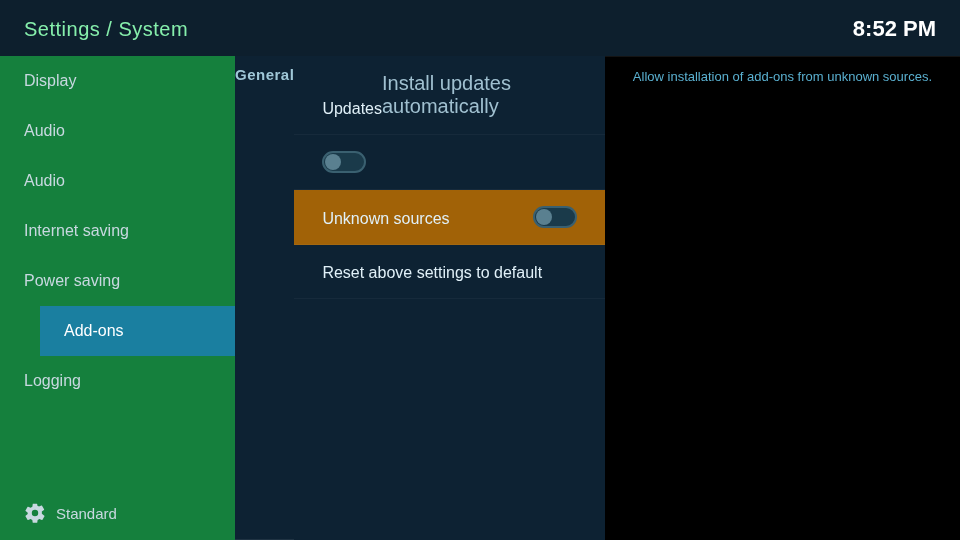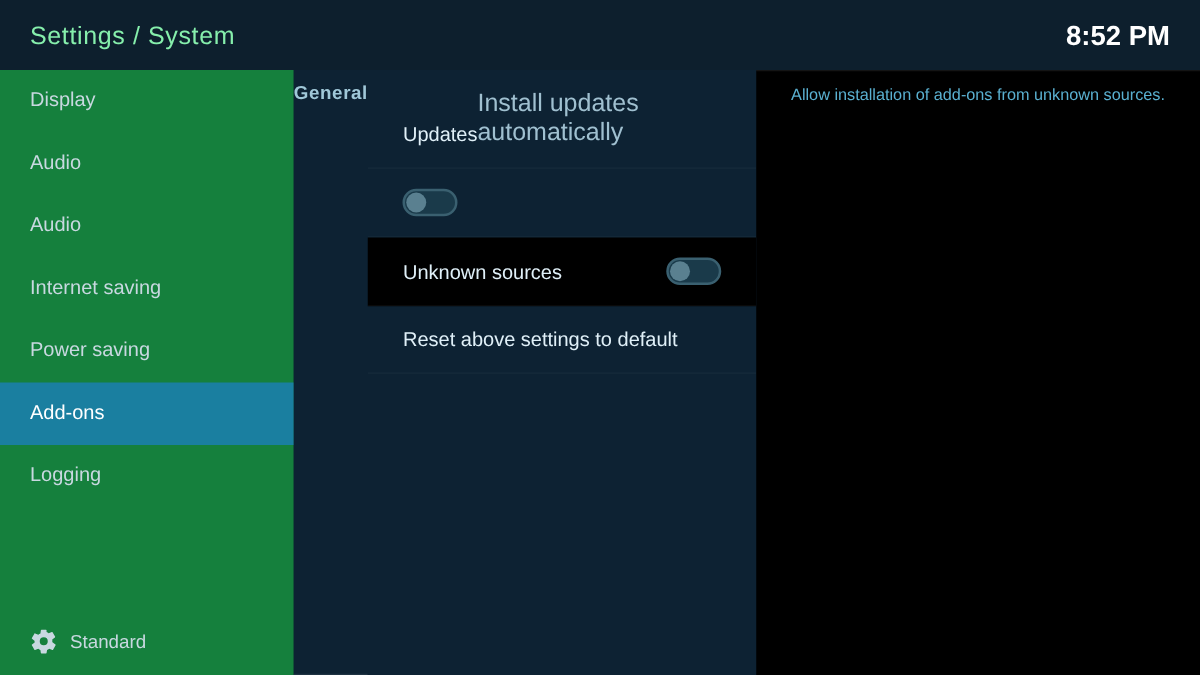--- a/index.html
+++ b/index.html
@@ -63,20 +63,21 @@
       font-size: 16px;
       font-weight: 400;
       color: #c8d8e0;
       cursor: pointer;
       transition: background 0.15s;
     }
 
     .sidebar-item.active {
       background: #1a7fa0;
       color: #ffffff;
+      margin-left: 40px;
     }
 
     .sidebar-footer {
       padding: 16px 24px;
       display: flex;
       align-items: center;
       gap: 10px;
       color: #c8d8e0;
       font-size: 15px;
     }
@@ -114,21 +115,21 @@
       display: flex;
       align-items: flex-end;
       justify-content: space-between;
       padding: 16px 28px;
       border-bottom: 1px solid rgba(255,255,255,0.04);
       cursor: pointer;
       min-height: 54px;
     }
 
     .setting-row.highlighted {
-      background: #000000;
+      background: #a16207;
     }
 
     .setting-label {
       font-size: 16px;
       color: #e0f0f8;
       font-weight: 400;
     }
 
     .setting-value {
       font-size: 20px;

